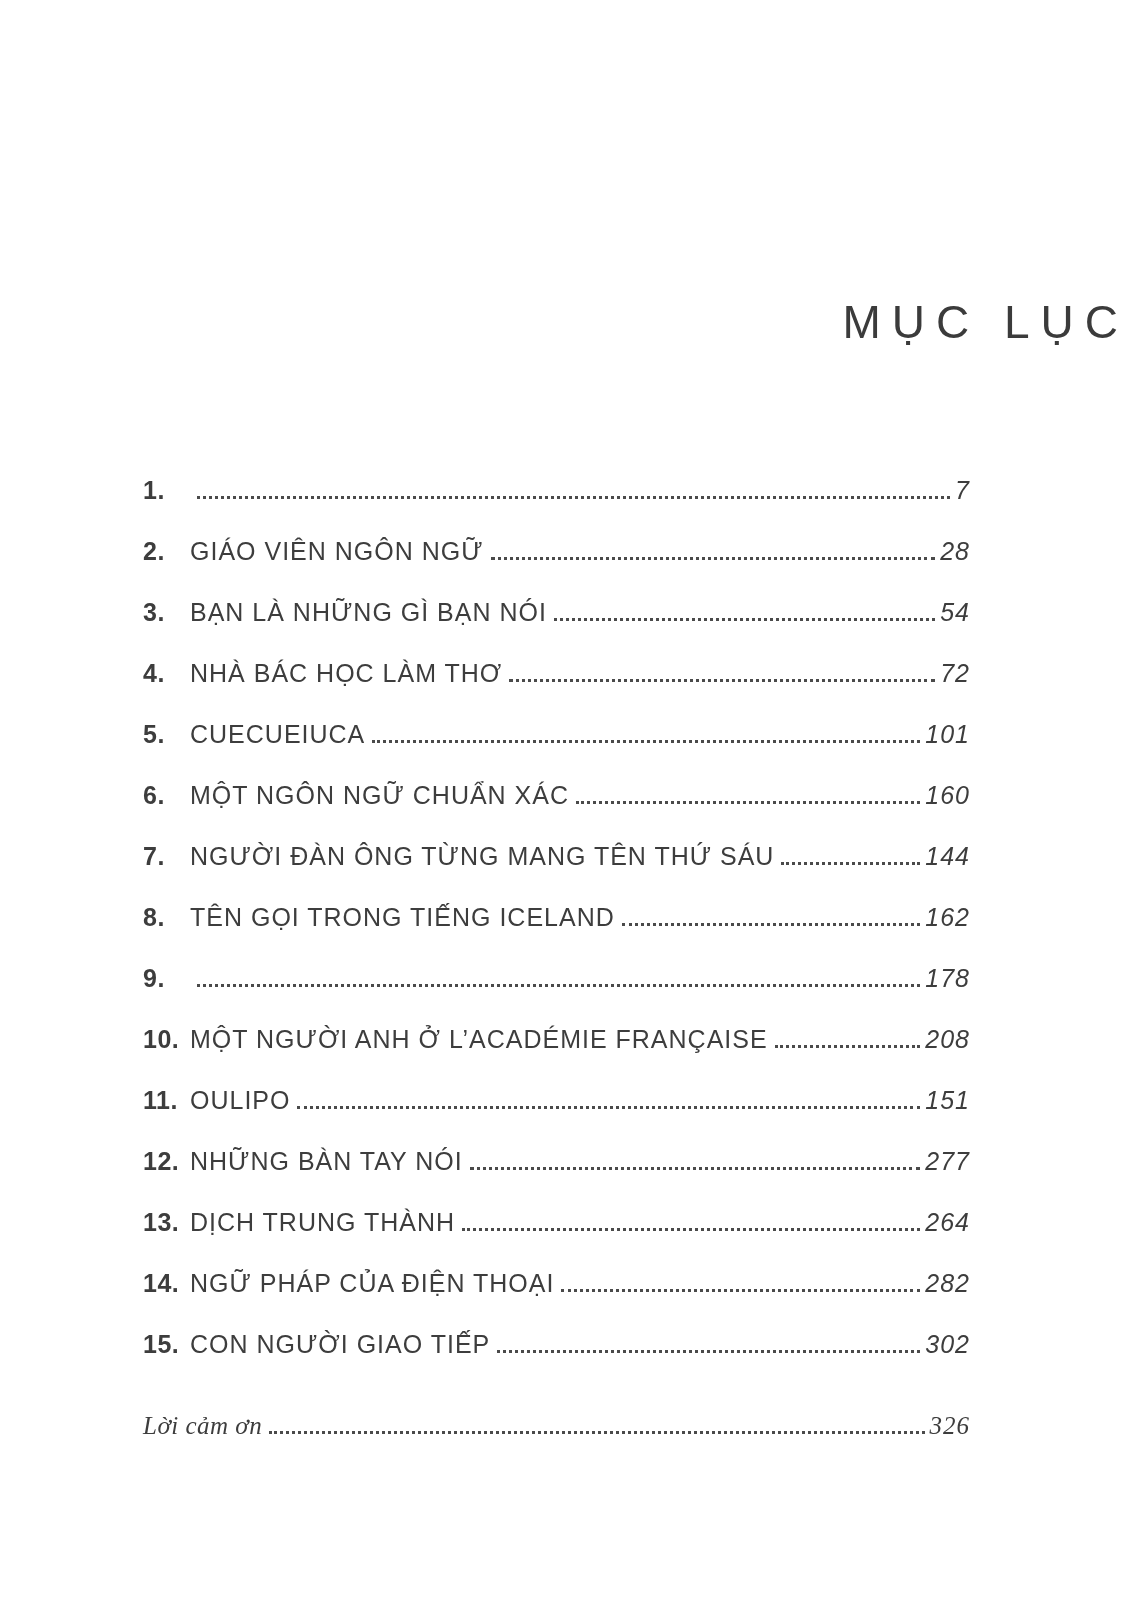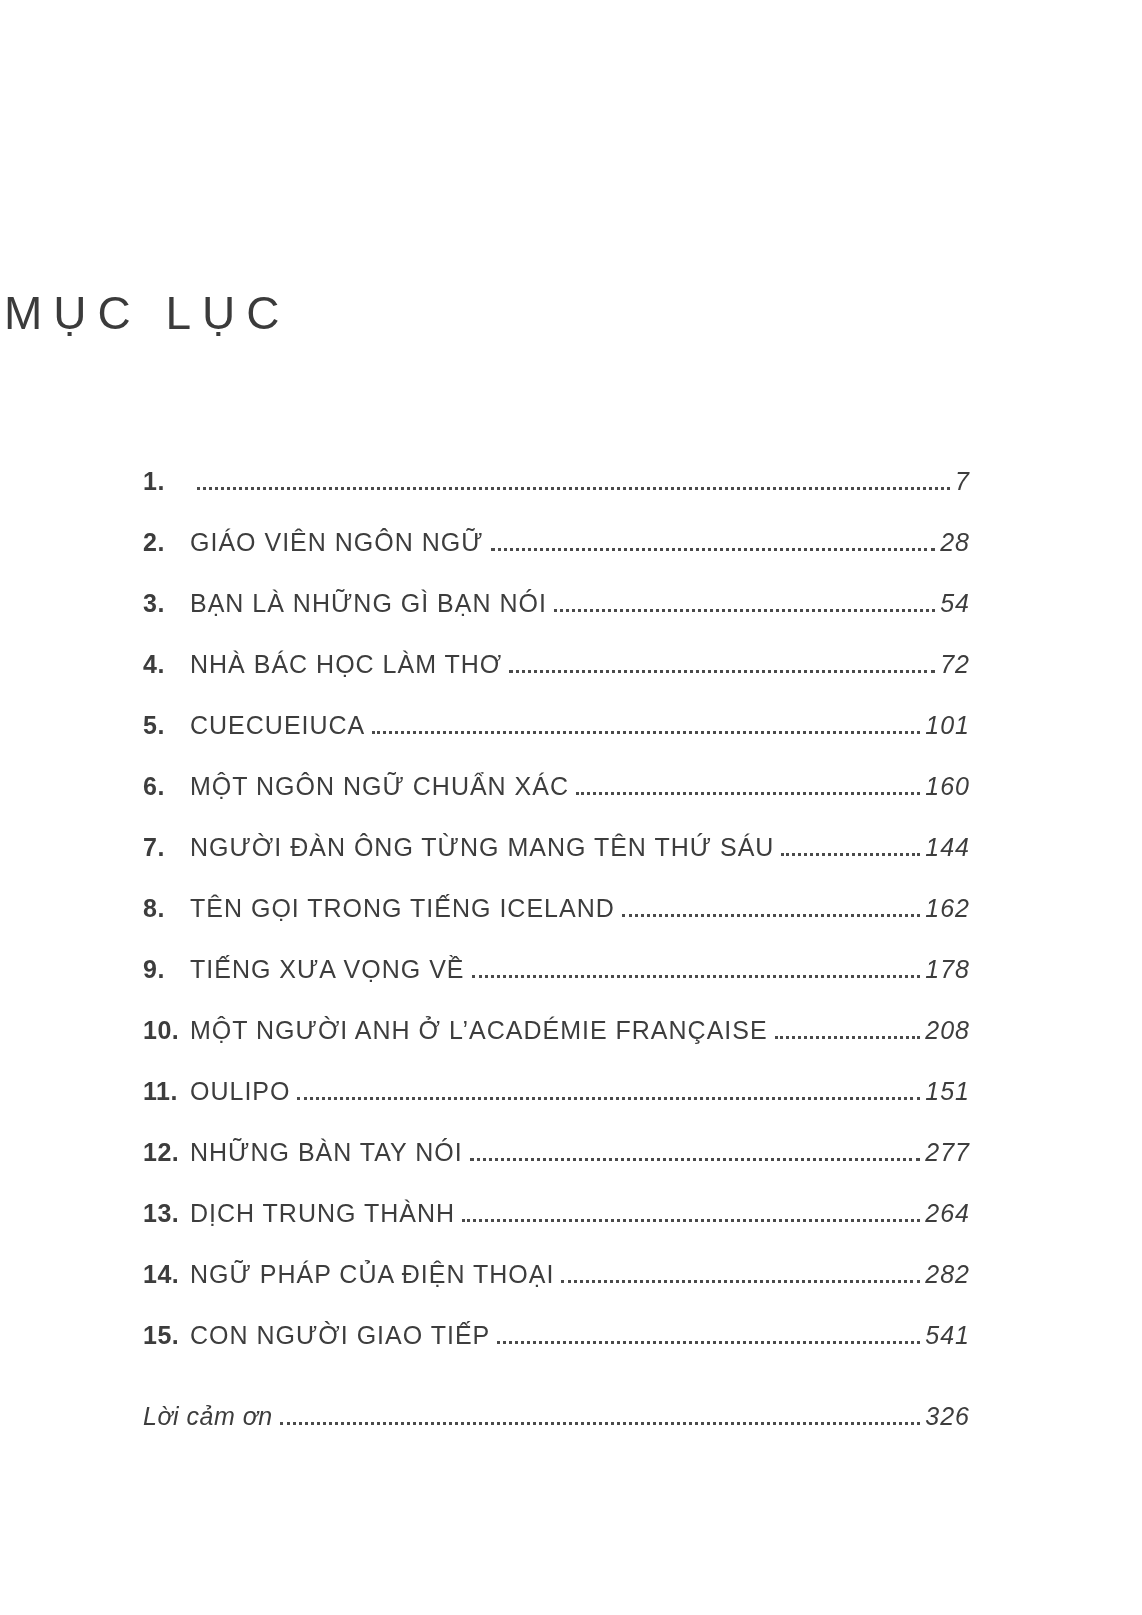--- a/index.html
+++ b/index.html
@@ -10,23 +10,23 @@
   .page {
     position: relative;
     width: 1142px;
     height: 1615px;
     background: #ffffff;
     font-family: "Liberation Sans", sans-serif;
     color: #3a3a3a;
     overflow: hidden;
   }
   .toc-title {
-    margin: 4px;
+    margin: 13px;
     padding-top: 282px;
-    text-align: left;
+    text-align: right;
     font-size: 46px;
     font-weight: 500;
     letter-spacing: 11px;
     color: #3b3b3b;
   }
   .toc-list {
     margin: 128px 0 0 143px;
     width: 827px;
   }
   .toc-row {
@@ -53,20 +53,21 @@
     border-bottom: 3px dotted #4a4a4a;
   }
   .toc-page {
     font-style: italic;
     letter-spacing: 1px;
     text-align: right;
   }
   .toc-footer {
     margin-top: 54px;
     margin-bottom: 0;
+    font-family: Liberation Serif, serif;
   }
   .toc-footer-label {
     font-style: italic;
     letter-spacing: 0.5px;
   }
 </style>
 </head>
 <body>
 
 <div class="page">
@@ -125,21 +126,20 @@
 
     <div class="toc-row">
       <span class="toc-num">8.</span>
       <span class="toc-entry-title">TÊN GỌI TRONG TIẾNG ICELAND</span>
       <span class="dot-leader"></span>
       <span class="toc-page">162</span>
     </div>
 
     <div class="toc-row">
       <span class="toc-num">9.</span>
-      <span class="toc-entry-title">TIẾNG XƯA VỌNG VỀ</span>
       <span class="dot-leader"></span>
       <span class="toc-page">178</span>
     </div>
 
     <div class="toc-row">
       <span class="toc-num">10.</span>
       <span class="toc-entry-title">MỘT NGƯỜI ANH Ở L’ACADÉMIE FRANÇAISE</span>
       <span class="dot-leader"></span>
       <span class="toc-page">208</span>
     </div>
@@ -169,21 +169,21 @@
       <span class="toc-num">14.</span>
       <span class="toc-entry-title">NGỮ PHÁP CỦA ĐIỆN THOẠI</span>
       <span class="dot-leader"></span>
       <span class="toc-page">282</span>
     </div>
 
     <div class="toc-row">
       <span class="toc-num">15.</span>
       <span class="toc-entry-title">CON NGƯỜI GIAO TIẾP</span>
       <span class="dot-leader"></span>
-      <span class="toc-page">541</span>
+      <span class="toc-page">302</span>
     </div>
 
     <div class="toc-row toc-footer">
       <span class="toc-footer-label">Lời cảm ơn</span>
       <span class="dot-leader"></span>
       <span class="toc-page">326</span>
     </div>
 
   </div>
 

